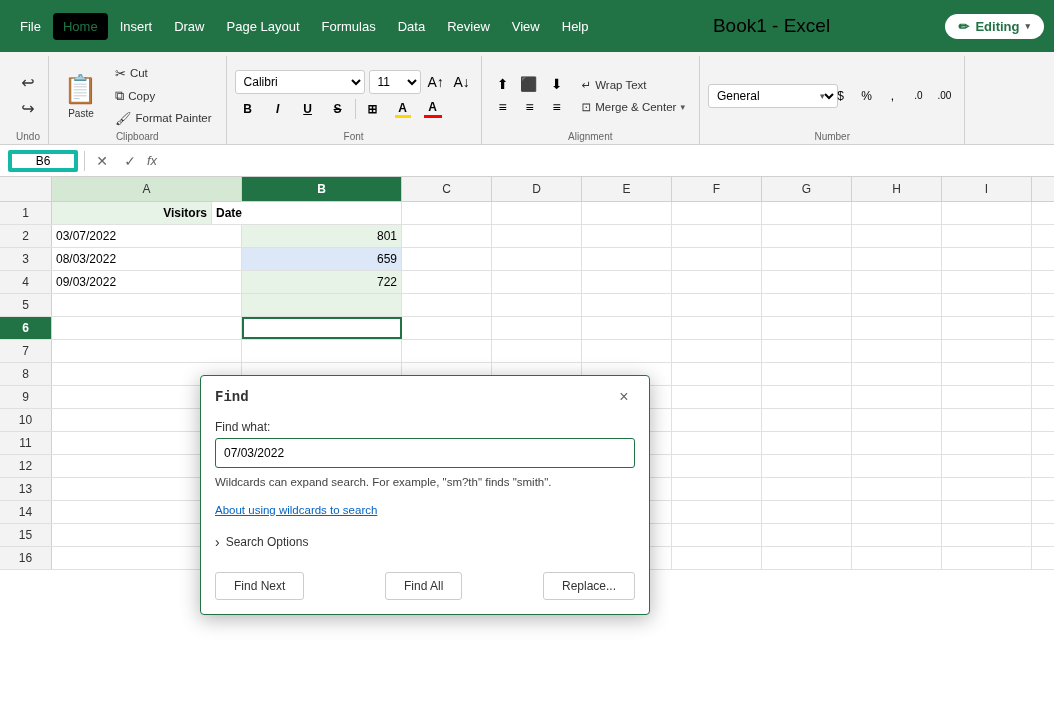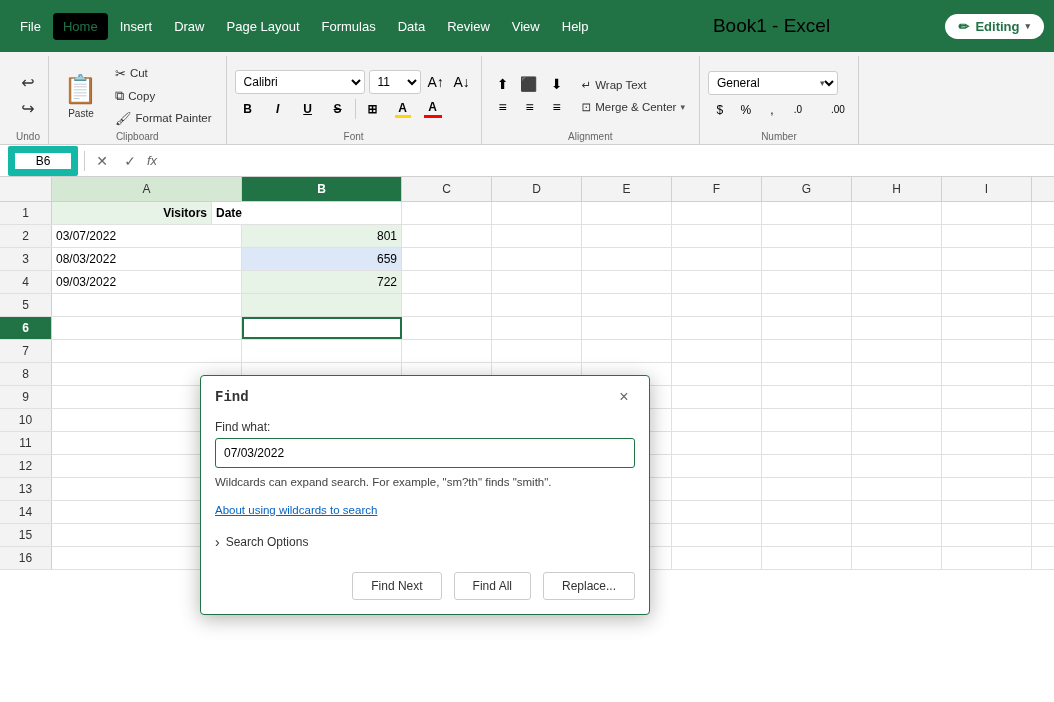--- a/index.html
+++ b/index.html
@@ -273,22 +273,22 @@
       background: white;
       border-bottom: 1px solid #d0d0d0;
       height: 32px;
       display: flex;
       align-items: center;
       padding: 0 8px;
       gap: 6px;
     }
     .cell-ref {
       width: 70px;
-      height: 30px;
-      border: 7px solid #14b8a6;
+      height: 22px;
+      border: 4px solid #14b8a6;
       border-radius: 2px;
       font-size: 12px;
       padding: 0 16px;
       text-align: center;
     }
     .formula-divider { width: 1px; height: 20px; background: #ccc; }
     .formula-btn {
       width: 22px;
       height: 22px;
       border: none;
@@ -474,21 +474,21 @@
       gap: 6px;
       font-size: 12px;
       color: #333;
       cursor: pointer;
       margin-bottom: 14px;
       padding: 4px 0;
     }
     .chevron-right { font-size: 14px; }
     .dialog-footer {
       display: flex;
-      justify-content: flex-end;
+      justify-content: space-between;
       gap: 12px;
       padding-top: 4px;
     }
     .dialog-btn {
       padding: 6px 18px;
       border: 1px solid #ccc;
       background: white;
       border-radius: 3px;
       font-size: 12px;
       cursor: pointer;
@@ -623,33 +623,33 @@
               <span>Merge &amp; Center</span>
               <span class="dropdown-arrow">▾</span>
             </button>
           </div>
         </div>
         <div class="ribbon-group-label">Alignment</div>
       </div>
 
       <div class="ribbon-group">
         <div class="ribbon-group-content">
-          <div style="display:flex;flex-direction:column;gap:4px;">
+          <div style="display:flex;flex-direction:row;gap:4px;align-items:center;">
             <div style="display:flex;align-items:center;gap:2px;">
               <select class="number-select">
                 <option>General</option>
               </select>
               <span class="dropdown-arrow" style="margin-left:-20px;pointer-events:none;">▾</span>
             </div>
             <div class="number-btns">
               <button class="num-btn">$</button>
               <button class="num-btn">%</button>
               <button class="num-btn">,</button>
               <button class="num-btn" style="font-size:10px;">.0</button>
-              <button class="num-btn" style="font-size:10px;margin-left:14px;">.00</button>
+              <button class="num-btn" style="font-size:10px;">.00</button>
             </div>
           </div>
         </div>
         <div class="ribbon-group-label">Number</div>
       </div>
 
     </div>
   </div>
 
   <div class="formula-bar">

